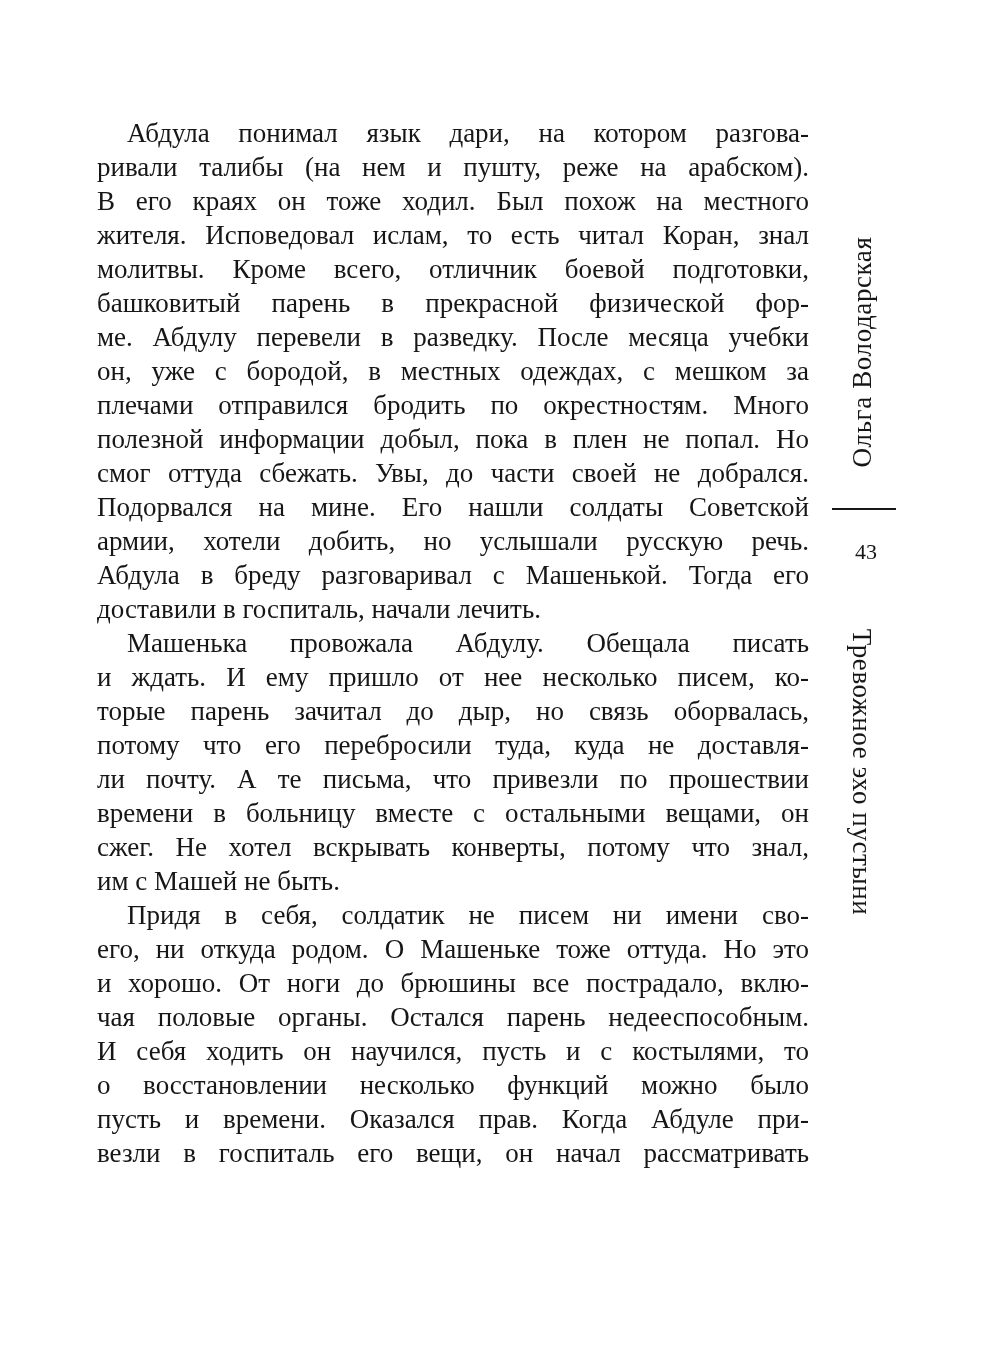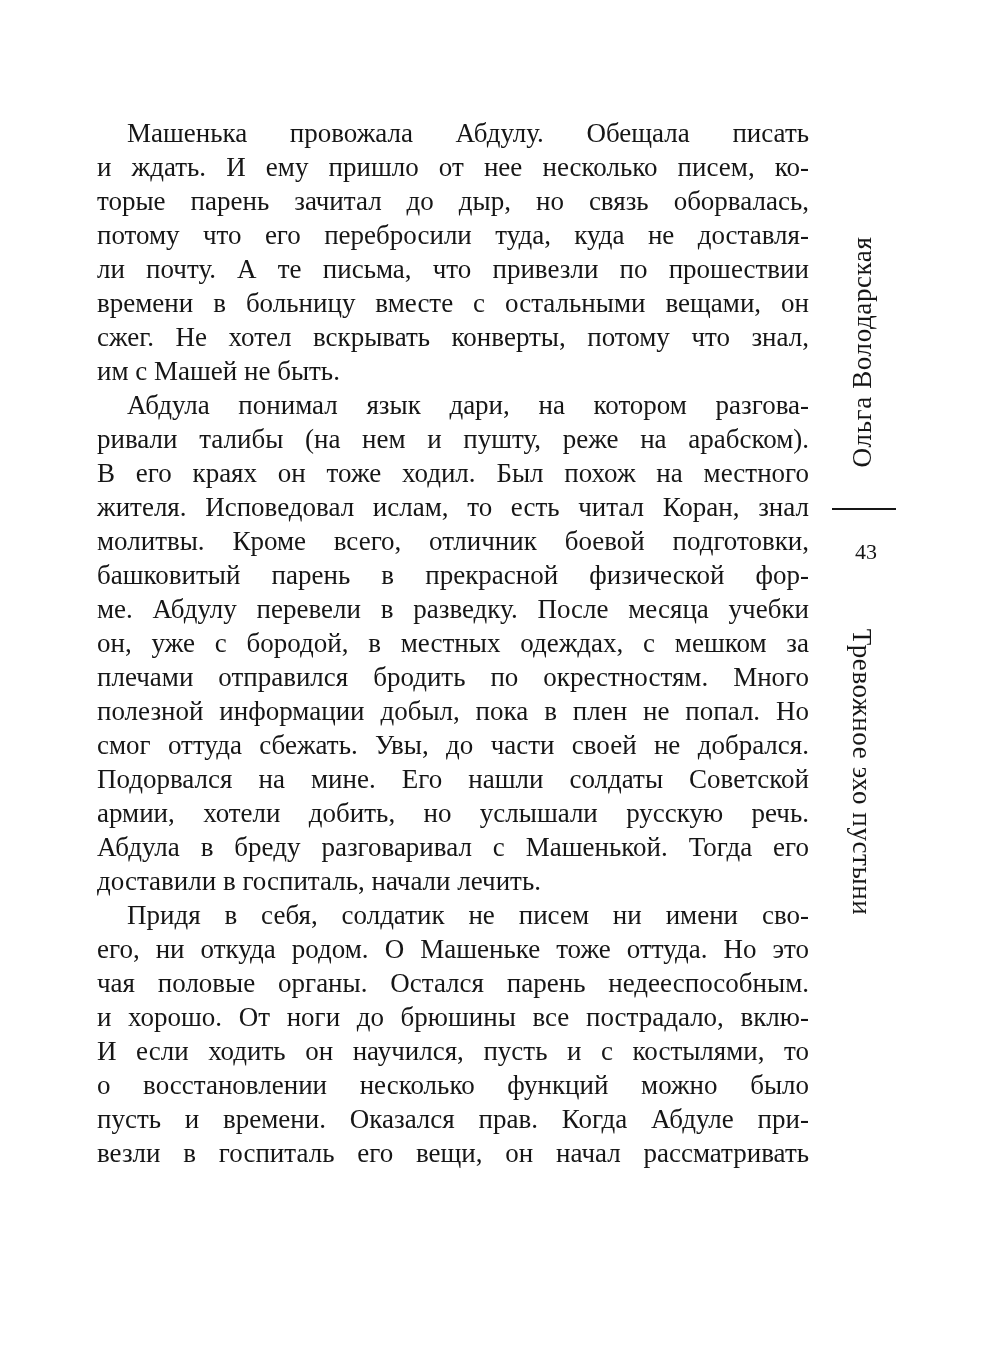--- a/index.html
+++ b/index.html
@@ -70,52 +70,52 @@
     line-height: 36px;
     color: #161616;
   }
 </style>
 </head>
 <body>
 
 <div class="page">
   <div class="text-block">
       <div>
-        <div class="line indent">Машенька провожала Абдулу. Обещала писать</div>
-        <div class="line">и ждать. И ему пришло от нее несколько писем, ко-</div>
-        <div class="line">торые парень зачитал до дыр, но связь оборвалась,</div>
-        <div class="line">потому что его перебросили туда, куда не доставля-</div>
-        <div class="line">ли почту. А те письма, что привезли по прошествии</div>
-        <div class="line">времени в больницу вместе с остальными вещами, он</div>
-        <div class="line">сжег. Не хотел вскрывать конверты, потому что знал,</div>
-        <div class="line endline">им с Машей не быть.</div>
-      </div>
-      <div>
         <div class="line indent">Абдула понимал язык дари, на котором разгова-</div>
         <div class="line">ривали талибы (на нем и пушту, реже на арабском).</div>
         <div class="line">В его краях он тоже ходил. Был похож на местного</div>
         <div class="line">жителя. Исповедовал ислам, то есть читал Коран, знал</div>
         <div class="line">молитвы. Кроме всего, отличник боевой подготовки,</div>
         <div class="line">башковитый парень в прекрасной физической фор-</div>
         <div class="line">ме. Абдулу перевели в разведку. После месяца учебки</div>
         <div class="line">он, уже с бородой, в местных одеждах, с мешком за</div>
         <div class="line">плечами отправился бродить по окрестностям. Много</div>
         <div class="line">полезной информации добыл, пока в плен не попал. Но</div>
         <div class="line">смог оттуда сбежать. Увы, до части своей не добрался.</div>
         <div class="line">Подорвался на мине. Его нашли солдаты Советской</div>
         <div class="line">армии, хотели добить, но услышали русскую речь.</div>
         <div class="line">Абдула в бреду разговаривал с Машенькой. Тогда его</div>
         <div class="line endline">доставили в госпиталь, начали лечить.</div>
       </div>
       <div>
+        <div class="line indent">Машенька провожала Абдулу. Обещала писать</div>
+        <div class="line">и ждать. И ему пришло от нее несколько писем, ко-</div>
+        <div class="line">торые парень зачитал до дыр, но связь оборвалась,</div>
+        <div class="line">потому что его перебросили туда, куда не доставля-</div>
+        <div class="line">ли почту. А те письма, что привезли по прошествии</div>
+        <div class="line">времени в больницу вместе с остальными вещами, он</div>
+        <div class="line">сжег. Не хотел вскрывать конверты, потому что знал,</div>
+        <div class="line endline">им с Машей не быть.</div>
+      </div>
+      <div>
         <div class="line indent">Придя в себя, солдатик не писем ни имени сво-</div>
         <div class="line">его, ни откуда родом. О Машеньке тоже оттуда. Но это</div>
+        <div class="line">и хорошо. От ноги до брюшины все пострадало, вклю-</div>
         <div class="line">чая половые органы. Остался парень недееспособным.</div>
-        <div class="line">и хорошо. От ноги до брюшины все пострадало, вклю-</div>
-        <div class="line">И если ходить он научился, пусть и с костылями, то</div>
+        <div class="line">И себя ходить он научился, пусть и с костылями, то</div>
         <div class="line">о восстановлении несколько функций можно было</div>
         <div class="line">пусть и времени. Оказался прав. Когда Абдуле при-</div>
         <div class="line">везли в госпиталь его вещи, он начал рассматривать</div>
       </div>
     </div>
 
   <div class="vtext author">Ольга Володарская</div>
 
   <div class="margin-rule"></div>
 

